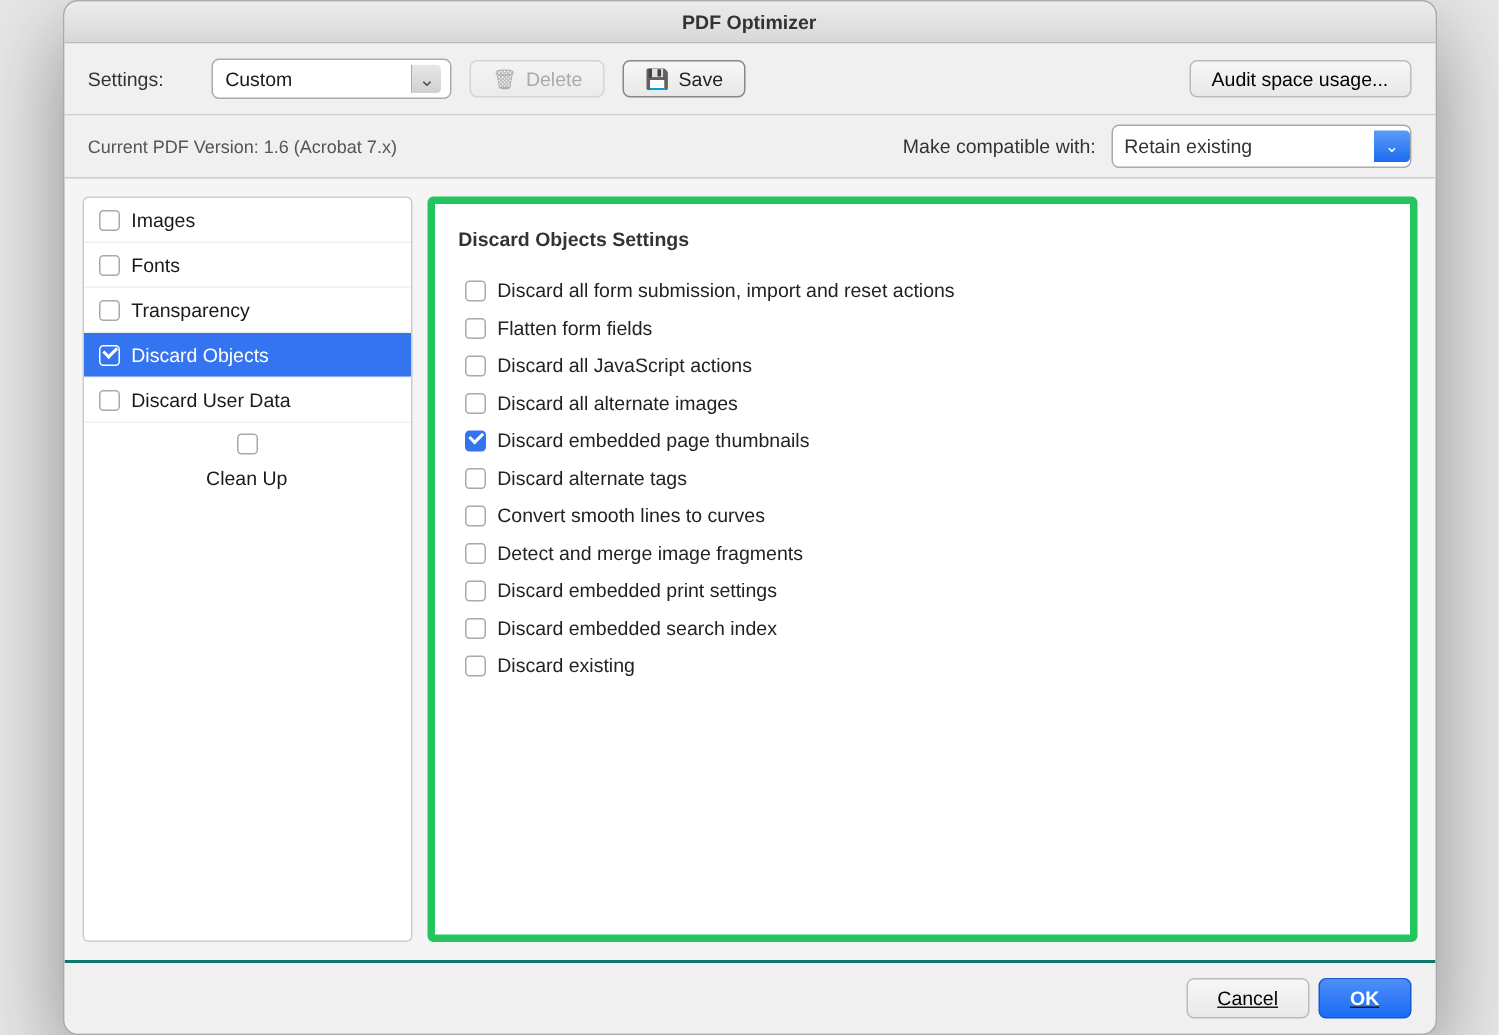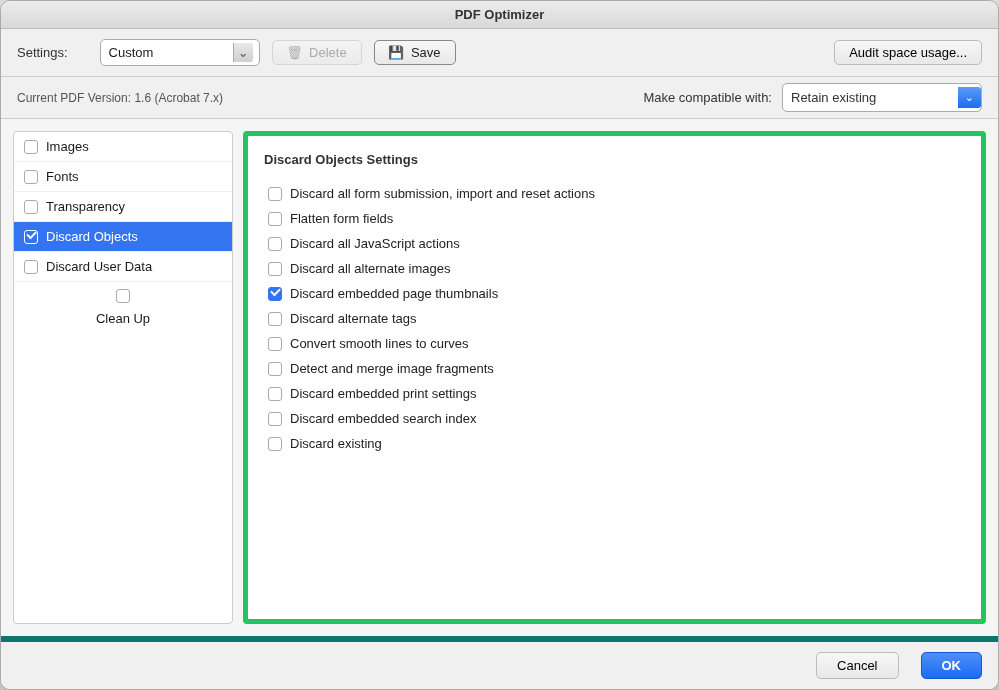--- a/index.html
+++ b/index.html
@@ -9,21 +9,21 @@
       font-size: 13px;
       background: #e8e8e8;
       display: flex;
       align-items: center;
       justify-content: center;
       min-height: 100vh;
       color: #1a1a1a;
     }
 
     .window {
-      width: 999px;
+      width: 916px;
       height: 690px;
       background: #f5f5f5;
       border-radius: 10px;
       box-shadow: 0 20px 60px rgba(0,0,0,0.4);
       display: flex;
       flex-direction: column;
       overflow: hidden;
       border: 1px solid #aaa;
     }
 
@@ -288,22 +288,23 @@
       font-size: 13px;
       color: #222;
     }
 
     .footer {
       background: #f0f0f0;
       padding: 10px 16px;
       display: flex;
       align-items: center;
       justify-content: flex-end;
-      gap: 22px;
-      border-top: 6px solid #0f766e;
+      gap: 6px;
+      border-top: 2px solid #0f766e;
+      text-decoration: underline;
     }
 
     .footer-btn {
       background: linear-gradient(180deg, #f7f7f7 0%, #e8e8e8 100%);
       border: 1px solid #bbb;
       border-radius: 5px;
       padding: 5px 20px;
       font-size: 13px;
       cursor: pointer;
     }

